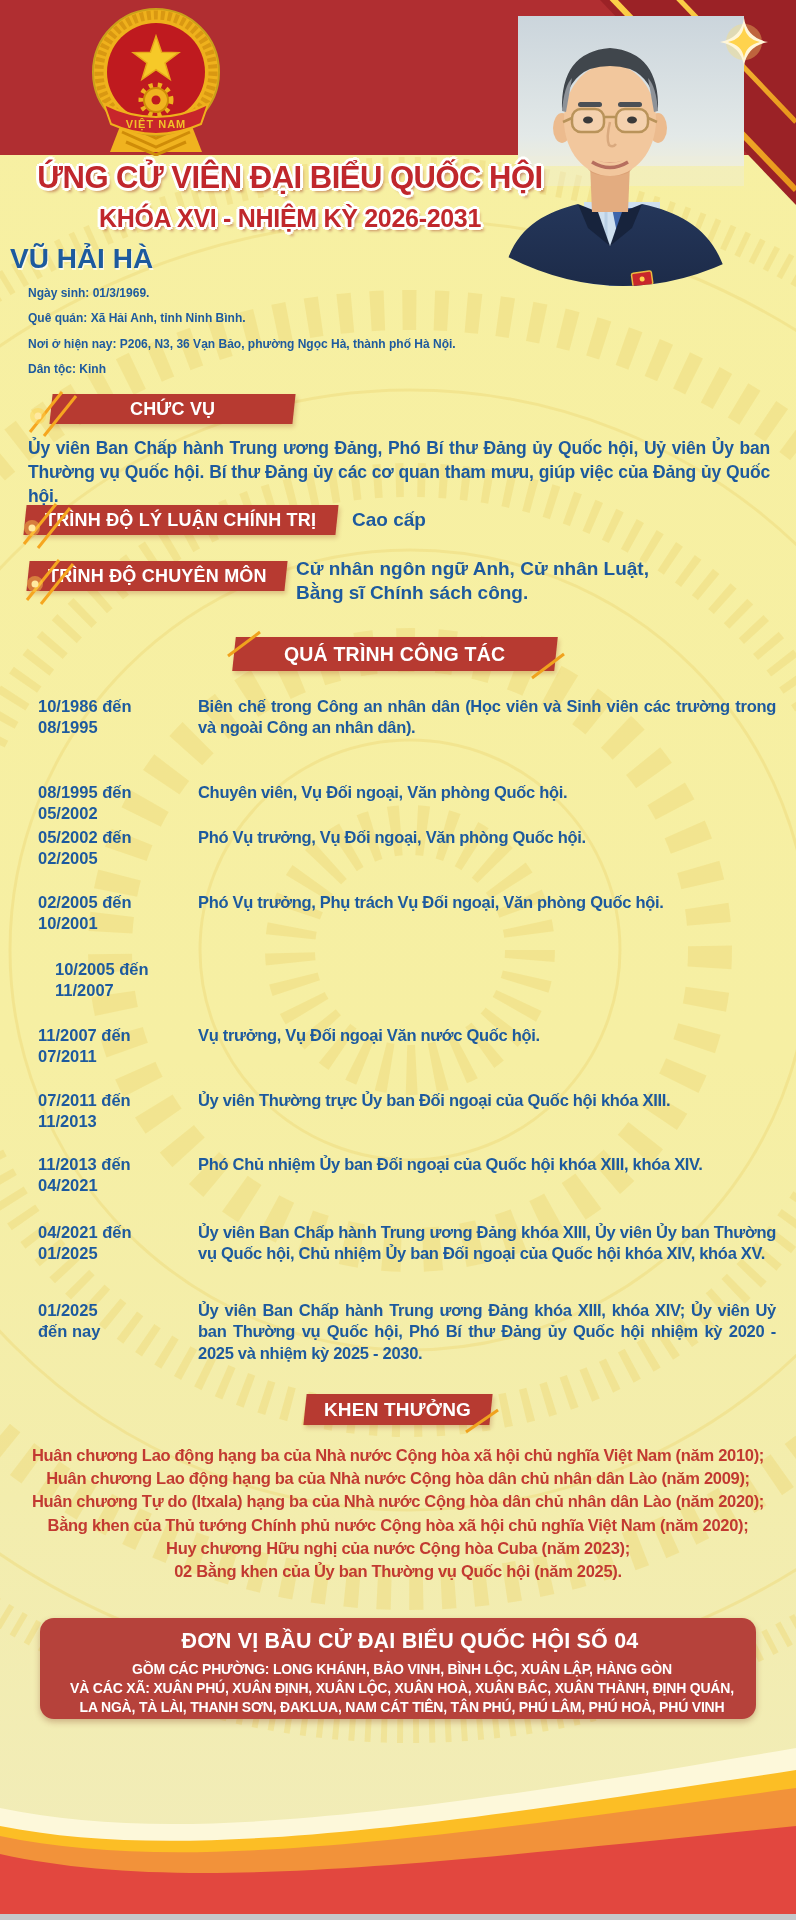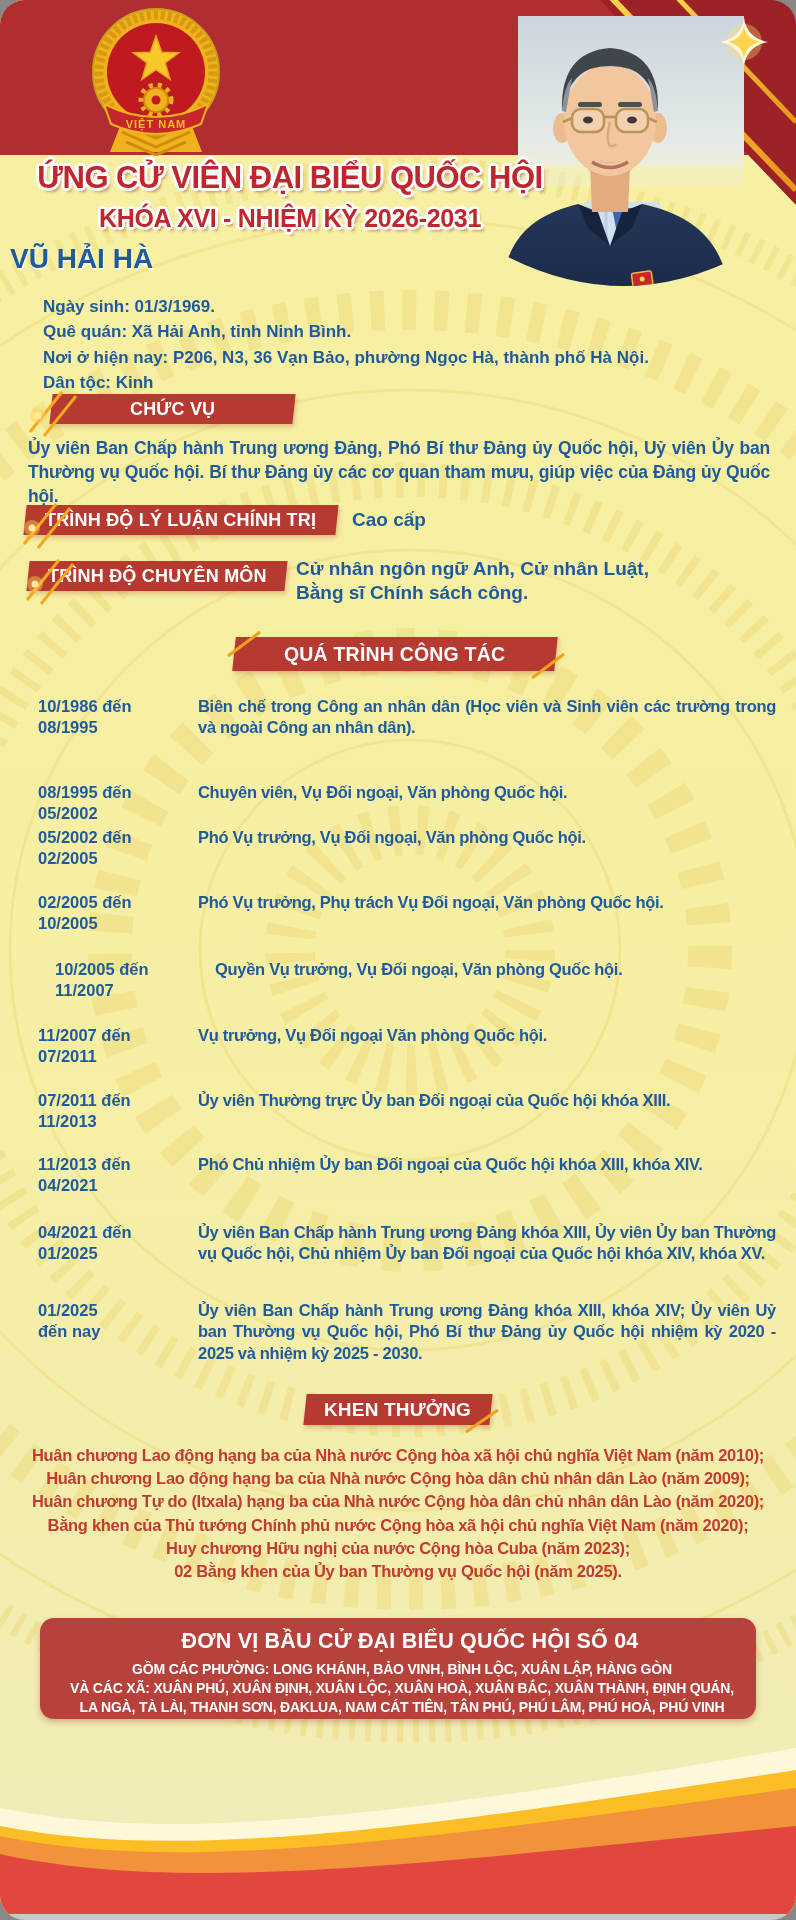--- a/index.html
+++ b/index.html
@@ -1,39 +1,39 @@
 <!DOCTYPE html>
 <html><head>
 <meta charset="utf-8">
 <style>
   html,body{margin:0;padding:0;background:#888;}
   .page{position:relative;width:796px;height:1920px;margin:0 auto;overflow:hidden;
         font-family:"Liberation Sans",sans-serif;font-weight:bold;
-        background:linear-gradient(180deg,#f7f0a2 0%,#f6efa3 55%,#f3edad 78%,#f1ecba 100%);border-radius:25px;}
+        background:linear-gradient(180deg,#f7f0a2 0%,#f6efa3 55%,#f3edad 78%,#f1ecba 100%);}
   .abs{position:absolute;}
   
   .band{left:0;top:0;width:796px;height:155px;background:#b02e31;z-index:2;}
   .corner{right:0;top:0;width:240px;height:212px;z-index:2;}
   .sparkle{left:720px;top:18px;width:48px;height:48px;z-index:8;}
   .emblem{left:68px;top:4px;width:176px;height:152px;z-index:3;}
   .photo{left:502px;top:16px;width:242px;height:302px;z-index:4;}
   .watermark{left:0;top:0;width:796px;height:1920px;z-index:1;}
   .waves{left:0;top:1700px;width:796px;height:220px;z-index:3;}
   .bottom-strip{left:0;top:1914px;width:796px;height:6px;background:#c6c8cb;z-index:7;}
   
   .title-block{left:10px;top:160px;width:560px;text-align:center;z-index:5;}
   .title-1{font-size:31px;letter-spacing:-.5px;color:#c0272c;
      text-shadow:-2px -2px 0 #fff,2px -2px 0 #fff,-2px 2px 0 #fff,2px 2px 0 #fff,
        0 -3px 0 #fff,0 3px 0 #fff,-3px 0 0 #fff,3px 0 0 #fff,3px 4px 3px rgba(140,20,20,.45);}
   .title-2{margin-top:8px;font-size:25px;letter-spacing:-.3px;color:#c0272c;
      text-shadow:-2px -2px 0 #fff,2px -2px 0 #fff,-2px 2px 0 #fff,2px 2px 0 #fff,
        0 -3px 0 #fff,0 3px 0 #fff,-3px 0 0 #fff,3px 0 0 #fff,3px 4px 3px rgba(140,20,20,.45);}
   .name{left:10px;top:243px;width:505px;text-align:left;font-size:28px;color:#1d5a9e;z-index:5;
         text-shadow:1px 2px 0 rgba(255,255,255,.7);}
-  .personal{left:43px;top:281px;width:742px;z-index:5;color:#1d5a9e;font-size:17px;line-height:25.3px;white-space:nowrap;margin-top:13px;}
+  .personal{left:28px;top:281px;width:742px;z-index:5;color:#1d5a9e;font-size:12px;line-height:25.3px;white-space:nowrap;}
   
   .hbox{height:30px;background:#b73a31;transform:skewX(-6deg);z-index:5;
         display:flex;align-items:center;justify-content:center;box-shadow:2px 3px 4px rgba(150,60,30,.25);}
   .hbox span{transform:skewX(6deg);color:#fff;font-size:18px;letter-spacing:.2px;white-space:nowrap;}
   .decor{z-index:6;}
   .body-blue{color:#1d5a9e;z-index:5;}
   .justify{text-align:justify;}
   .value{font-size:19px;white-space:nowrap;}
   .chuc-vu-body{left:28px;top:436px;width:742px;font-size:17.5px;line-height:24.2px;letter-spacing:-.2px;}
   .tl-row{z-index:5;left:38px;width:734px;}
@@ -236,32 +236,31 @@
 05/2002</div>
     <div class="tl-desc">Chuyên viên, Vụ Đối ngoại, Văn phòng Quốc hội.</div>
   </div>
   <div class="abs tl-row" style="top:827px;height:44px;">
     <div class="tl-period">05/2002 đến
 02/2005</div>
     <div class="tl-desc">Phó Vụ trưởng, Vụ Đối ngoại, Văn phòng Quốc hội.</div>
   </div>
   <div class="abs tl-row" style="top:892px;height:44px;">
     <div class="tl-period">02/2005 đến
-10/2005</div>
+10/2001</div>
     <div class="tl-desc">Phó Vụ trưởng, Phụ trách Vụ Đối ngoại, Văn phòng Quốc hội.</div>
   </div>
   <div class="abs tl-row" style="top:959px;height:44px;margin-left:17px;">
     <div class="tl-period">10/2005 đến
 11/2007</div>
-    <div class="tl-desc">Quyền Vụ trưởng, Vụ Đối ngoại, Văn phòng Quốc hội.</div>
   </div>
   <div class="abs tl-row" style="top:1025px;height:44px;">
     <div class="tl-period">11/2007 đến
 07/2011</div>
-    <div class="tl-desc">Vụ trưởng, Vụ Đối ngoại Văn phòng Quốc hội.</div>
+    <div class="tl-desc">Vụ trưởng, Vụ Đối ngoại Văn nước Quốc hội.</div>
   </div>
   <div class="abs tl-row" style="top:1090px;height:44px;">
     <div class="tl-period">07/2011 đến
 11/2013</div>
     <div class="tl-desc">Ủy viên Thường trực Ủy ban Đối ngoại của Quốc hội khóa XIII.</div>
   </div>
   <div class="abs tl-row" style="top:1154px;height:44px;">
     <div class="tl-period">11/2013 đến
 04/2021</div>
     <div class="tl-desc">Phó Chủ nhiệm Ủy ban Đối ngoại của Quốc hội khóa XIII, khóa XIV.</div>

